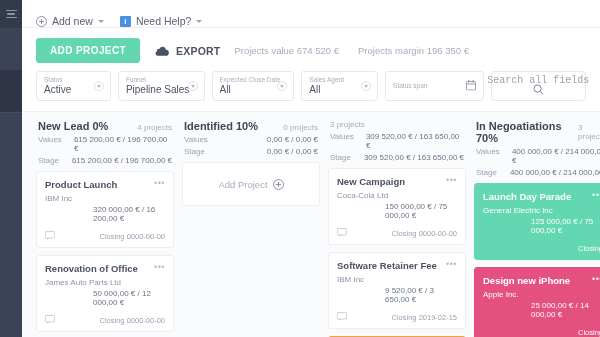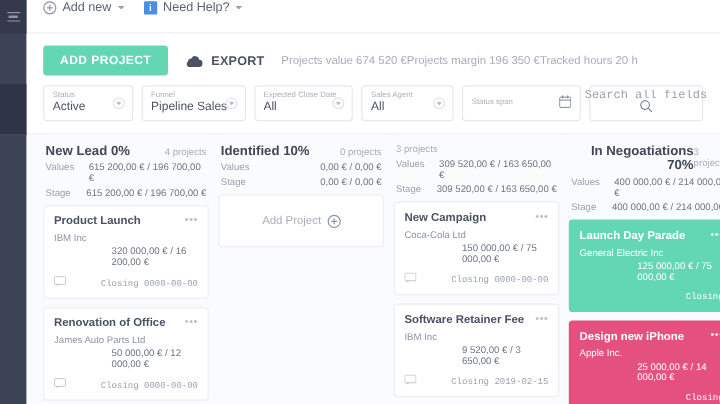--- a/index.html
+++ b/index.html
@@ -25,21 +25,21 @@
   .sb-block { height: 42px; }
   .sb-block.active { background: #2f3546; }
   .sb-block.sep { border-top: 1px solid #474e61; }
 
   
   .main { flex: 1; display: flex; flex-direction: column; background: #ffffff; min-width:0; }
 
   
   .topbar {
     height: 28px; background: #fff; border-bottom: 1px solid #eceef3;
-    display: flex; align-items: flex-start; padding-left: 14px; gap: 16px;
+    display: flex; align-items: flex-end; padding-left: 14px; gap: 16px;
   }
   .top-item { display: flex; align-items: center; gap: 5px; color: #5b6377; font-size: 10.5px; }
   .circle-plus {
     width: 11px; height: 11px; border: 1px solid #8b93a6; border-radius: 50%;
     position: relative; display:inline-block;
   }
   .circle-plus::before, .circle-plus::after {
     content:""; position: absolute; background: #8b93a6;
   }
   .circle-plus::before { left: 2px; top: 4.3px; width: 5px; height: 1px; }
@@ -51,21 +51,21 @@
 
   
   .actionbar { display: flex; align-items: center; padding: 10px 14px 8px 14px; gap: 14px; }
   .btn-add {
     background: #63d7b1; color: #fff; border: none; border-radius: 3px;
     padding: 7px 14px; font-size: 10px; font-weight: bold; letter-spacing: .4px;
     cursor: pointer;
   }
   .btn-export { display: flex; align-items: center; gap: 7px; color: #4b5264;
     font-size: 10.5px; font-weight: 600; letter-spacing:.2px; cursor: pointer; }
-  .stats { display: flex; gap: 0; color: #a7adbc; font-size: 9.5px; }
+  .stats { display: flex; gap: 19px; color: #a7adbc; font-size: 9.5px; }
 
   
   .filters { display: flex; gap: 7px; padding: 0 14px 10px 14px; }
   .field {
     border: 1px solid #e6e8ee; border-radius: 3px; background: #fff;
     height: 30px; padding: 3px 7px; position: relative; display: flex;
     flex-direction: column; justify-content: center; min-width: 0;
   }
   .field .lbl { font-size: 6.5px; color: #a9afbe; line-height: 8px; }
   .field .val { font-size: 10px; color: #4b5264; line-height: 12px; white-space: nowrap;
@@ -88,40 +88,40 @@
     flex: 1; display: flex; gap: 8px; padding: 0 0 0 14px;
     background: #fafbfc; overflow: hidden; align-items: flex-start;
     border-top: 1px solid #f0f1f5;
   }
   .column {
     width: 138px; min-width: 138px; background: #fafbfc;
     padding-top: 8px; height: 100%;
   }
   .col-head { padding: 0 2px 6px 2px; }
   .col-title-row { display: flex; justify-content: space-between; align-items: baseline; }
-  .col-title { font-size: 11px; font-weight: bold; color: #3f4658; text-align: right; }
+  .col-title { font-size: 11px; font-weight: bold; color: #3f4658; }
   .col-count { font-size: 8px; color: #a7adbc; }
   .col-meta { display: flex; justify-content: space-between; margin-top: 3px; }
   .col-meta .k { font-size: 8px; color: #9aa1b1; }
   .col-meta .v { font-size: 8px; color: #6c7485; padding-left: 12px; }
 
   .cards { display: flex; flex-direction: column; gap: 7px; }
   .card {
     background: #fff; border: 1px solid #eceef3; border-radius: 3px;
     padding: 7px 8px 5px 8px; position: relative;
   }
   .card.green { background: #63d7b1; border-color: #63d7b1; }
   .card.pink  { background: #e4507f; border-color: #e4507f; }
   .card.orange{ background: #f0a33c; border-color: #f0a33c; }
   .card-top { display: flex; justify-content: space-between; align-items: flex-start; }
   .card-title { font-size: 9.5px; font-weight: bold; color: #4a5163; line-height: 12px; }
   .dots { color: #b6bcc9; font-size: 9px; letter-spacing: .5px; line-height: 9px; cursor: pointer; }
   .card-company { font-size: 8px; color: #8b93a6; margin-top: 3px; }
   .card-values { font-size: 8px; color: #6c7485; margin-top: 2px; padding-left: 48px; }
-  .card-foot { display: flex; justify-content: space-between; align-items: center; margin-top: 7px; min-height: 12px; font-family: Liberation Mono, monospace;}
+  .card-foot { display: flex; justify-content: space-between; align-items: center; margin-top: 7px; min-height: 12px;}
   .card-foot .closing { font-size: 7.5px; color: #9aa1b1; }
   .card.green .card-title, .card.pink .card-title, .card.orange .card-title { color: #ffffff; }
   .card.green .card-company, .card.pink .card-company, .card.orange .card-company,
   .card.green .card-values, .card.pink .card-values, .card.orange .card-values,
   .card.green .closing, .card.pink .closing, .card.orange .closing { color: #ffffff; }
   .card.green .dots, .card.pink .dots, .card.orange .dots { color: rgba(255,255,255,.85); }
   .bubble { display:block; }
   .empty-col {
     border: 1px solid #eceef3; border-radius: 3px; background: #fff;
     height: 44px; display: flex; align-items: center; justify-content: center;
@@ -165,21 +165,20 @@
       <button class="btn-add">ADD PROJECT</button>
       <div class="btn-export">
         <svg width="15" height="11" viewBox="0 0 20 14">
           <path d="M16 6a4.5 4.5 0 0 0-8.6-1.3A3.6 3.6 0 0 0 3.6 8 3.5 3.5 0 0 0 4 14h11.5A4 4 0 0 0 16 6z" fill="#4b5264"></path>
         </svg>
         <span>EXPORT</span>
       </div>
       <div class="stats">
         <span>Projects value 674 520 €</span>
         <span>Projects margin 196 350 €</span>
-        <span>Tracked hours 20 h</span>
       </div>
     </div>
 
     <div class="filters">
       <div class="field f2">
         <span class="lbl">Status</span>
         <span class="val">Active</span>
         <span class="sel-caret">
             <i></i>
           </span>

